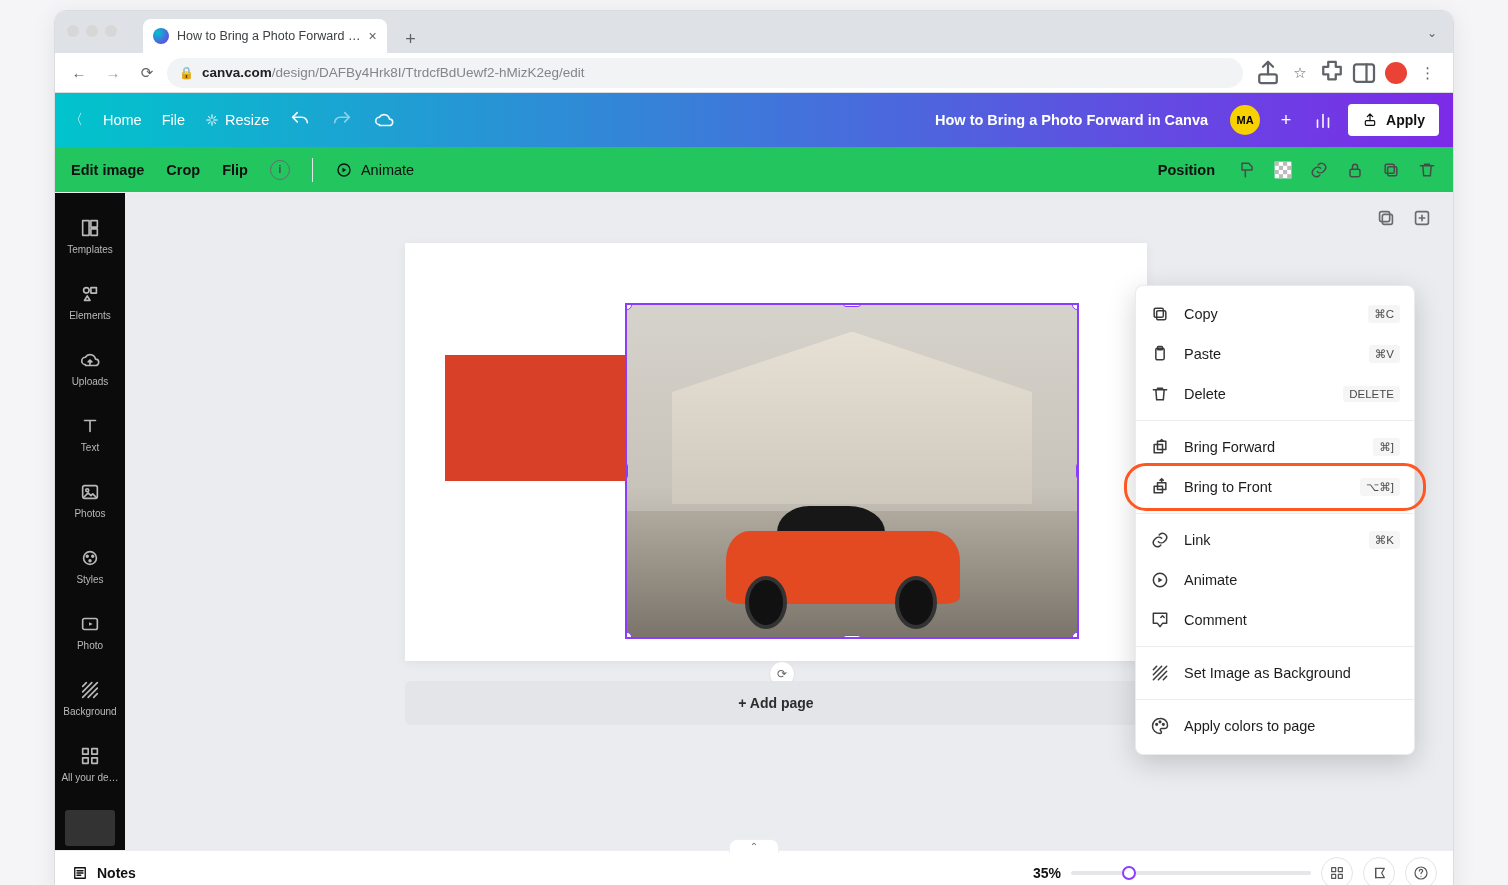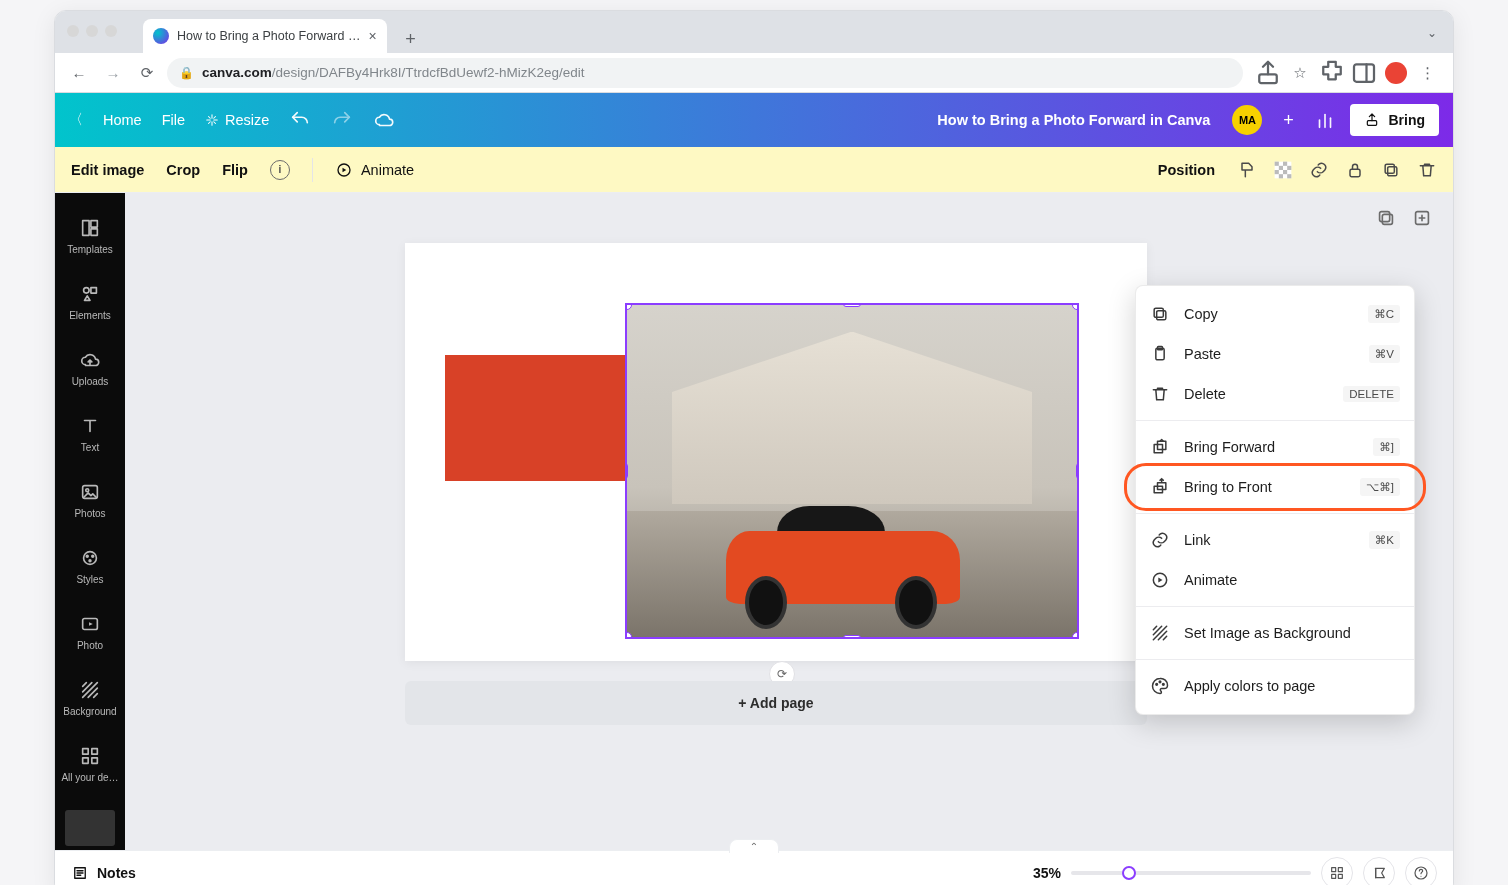--- a/index.html
+++ b/index.html
@@ -66,21 +66,21 @@
   .canva-top .resize { display:flex; align-items:center; gap:6px; }
   .top-icon { width:22px; height:22px; display:flex; align-items:center; justify-content:center; opacity:.95; }
   .canva-top .spacer { flex:1; }
   .doc-title { font-weight:600; font-size:14.5px; }
   .right-group { display:flex; align-items:center; gap:14px; }
   .avatar { width:30px; height:30px; border-radius:50%; background:var(--brand-yellow); color:#000; font-weight:700; font-size:11px; display:flex; align-items:center; justify-content:center; }
   .add-user { width:24px; height:24px; border-radius:50%; display:flex; align-items:center; justify-content:center; color:#fff; font-size:18px; }
   .share-btn { background:#fff; color:#111; border-radius:4px; padding:8px 14px; display:flex; align-items:center; gap:8px; font-weight:600; font-size:14px; cursor:pointer; }
 
   
-  .editor-bar { height:46px; border-bottom:1px solid #eceef1; background:#fef9c3; display:flex; align-items:center; padding:0 16px; gap:22px; font-size:14.5px; color:#111; }
+  .editor-bar { height:46px; border-bottom:1px solid #eceef1; background:#22c55e; display:flex; align-items:center; padding:0 16px; gap:22px; font-size:14.5px; color:#111; }
   .editor-bar .btn { cursor:pointer; font-weight:600; }
   .editor-bar .info { width:20px; height:20px; border:1.5px solid #6b6b6b; border-radius:50%; display:flex; align-items:center; justify-content:center; font-size:10px; font-weight:700; color:#4a4a4a; }
   .editor-bar .divider { width:1px; height:24px; background:#e4e4e8; }
   .editor-bar .animate { display:flex; align-items:center; gap:8px; }
   .editor-bar .spacer { flex:1; }
   .right-tools { display:flex; align-items:center; gap:16px; color:#4a4a4a; }
   .right-tools .ic { width:20px; height:20px; display:flex; align-items:center; justify-content:center; }
 
   
   .main { flex:1; display:flex; min-height:0; position:relative; }
@@ -253,21 +253,21 @@
             <line x1="6" y1="20" x2="6" y2="12"></line>
             <line x1="12" y1="20" x2="12" y2="6"></line>
             <line x1="18" y1="20" x2="18" y2="10"></line>
           </svg>
       </span>
       <div class="share-btn">
         <svg class="stroke" width="16" height="16" viewBox="0 0 24 24">
             <path d="M12 3v10M8 7l4-4 4 4"></path>
             <rect x="5" y="13" width="14" height="7" rx="1.5"></rect>
           </svg>
-        <span>Bring</span>
+        <span>Apply</span>
       </div>
     </div>
   </div>
 
   <div class="editor-bar">
     <span class="btn">Edit image</span>
     <span class="btn">Crop</span>
     <span class="btn">Flip</span>
     <span class="info">i</span>
     <span class="divider"></span>
@@ -507,20 +507,29 @@
         </div>
         <div class="row">
           <span class="ic">
               <svg class="stroke" viewBox="0 0 24 24">
                 <circle cx="12" cy="12" r="8"></circle>
                 <path d="M10 9l5 3-5 3z" style="fill:currentColor;stroke:none"></path>
               </svg>
             </span>
           <span class="lbl">Animate</span>
         </div>
+        <div class="row">
+          <span class="ic">
+              <svg class="stroke" viewBox="0 0 24 24">
+                <path d="M20 4H4v12h5l3 4 3-4h5z"></path>
+                <path d="M15 7v0M13 9l2-2 2 2"></path>
+              </svg>
+            </span>
+          <span class="lbl">Comment</span>
+        </div>
         <hr>
         <div class="row">
           <span class="ic">
               <svg viewBox="0 0 24 24">
                 <path d="M4 20L20 4M4 14L14 4M4 8L8 4M10 20L20 10M16 20L20 16" stroke="currentColor" stroke-width="1.8" fill="none" stroke-linecap="round"></path>
               </svg>
             </span>
           <span class="lbl">Set Image as Background</span>
         </div>
         <hr>

